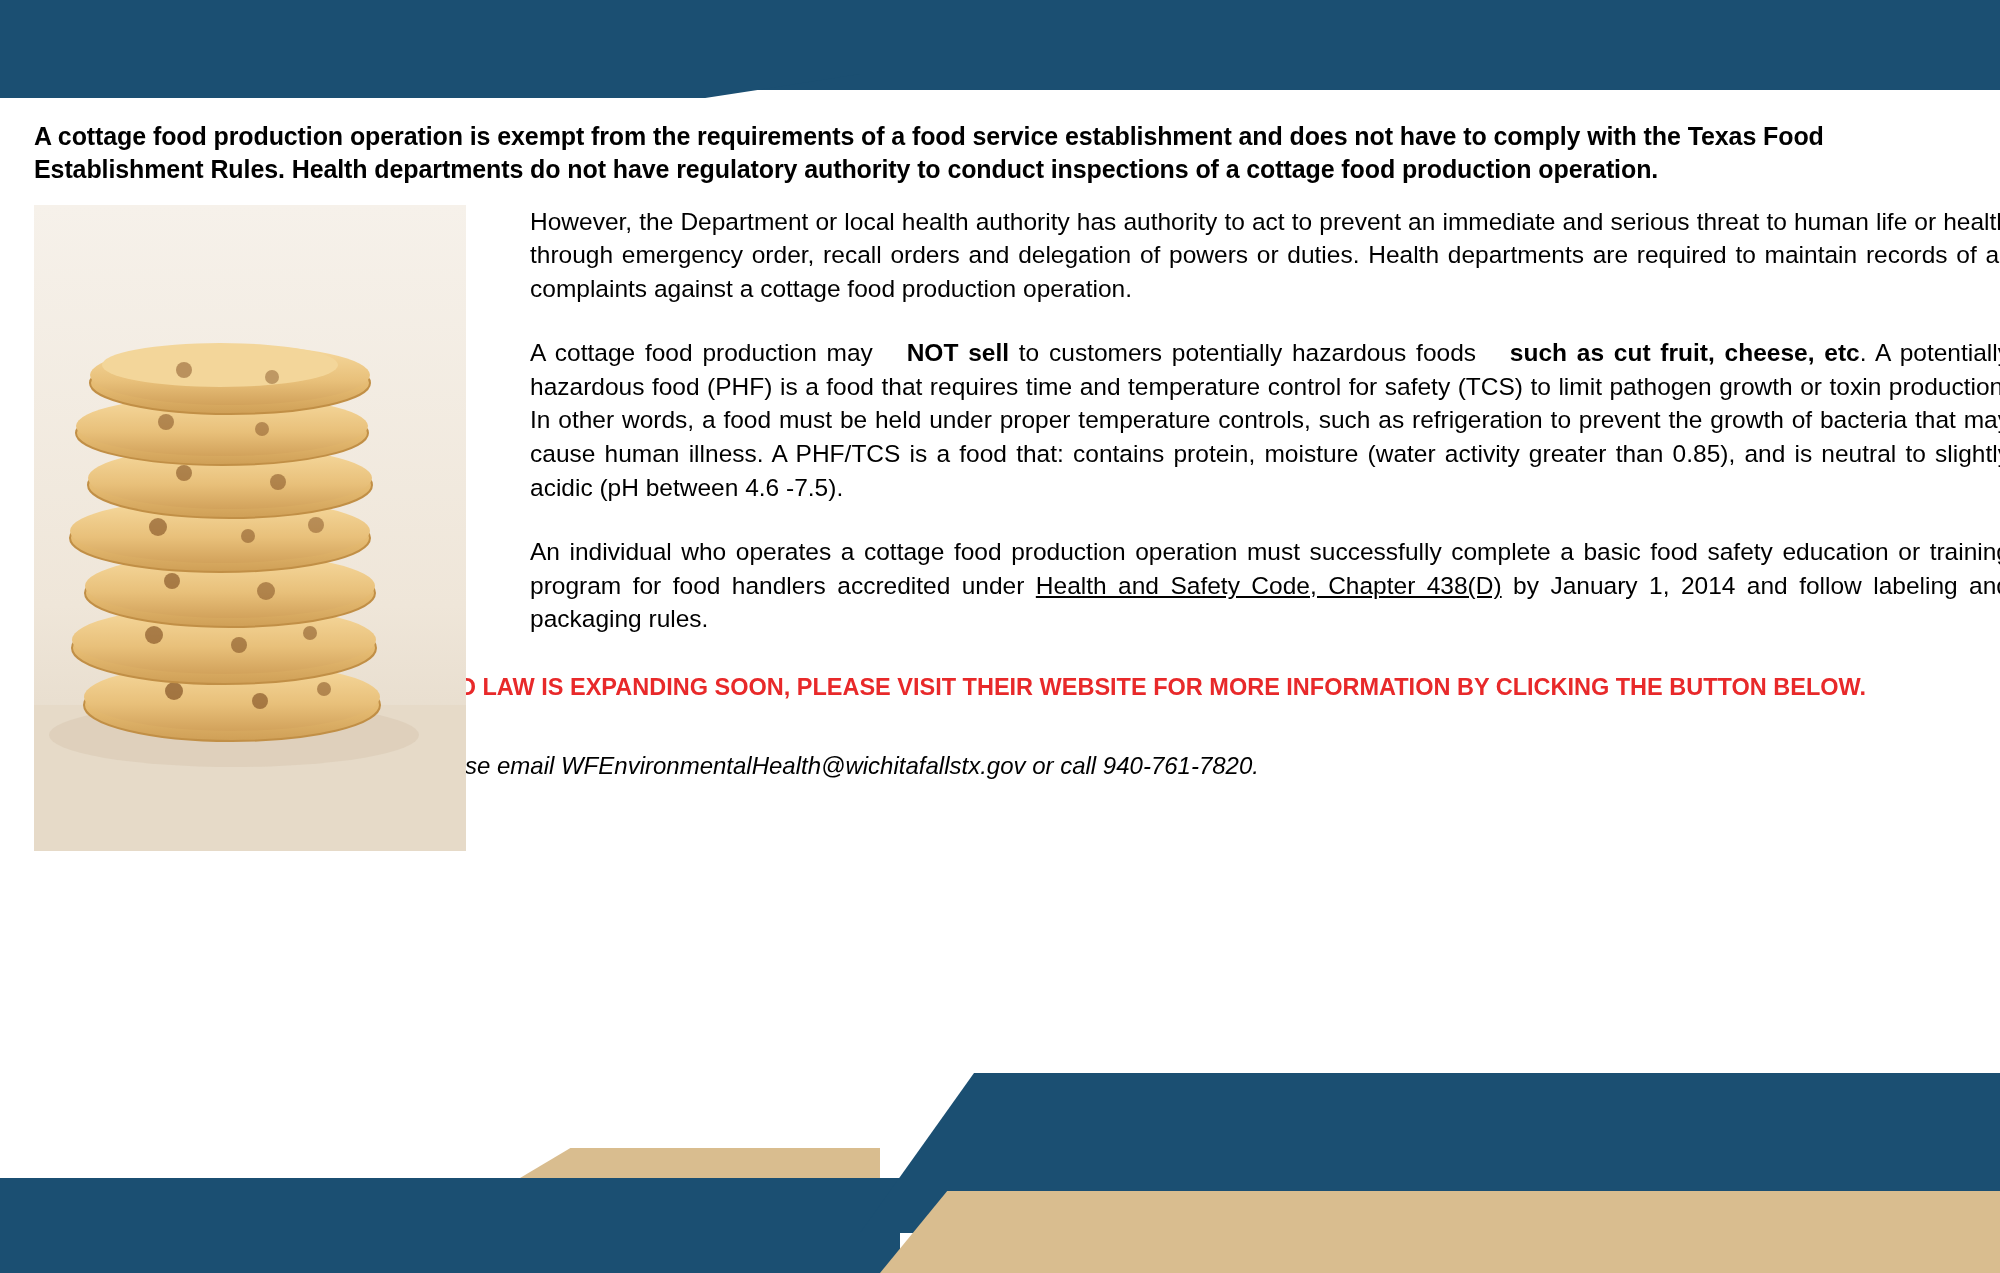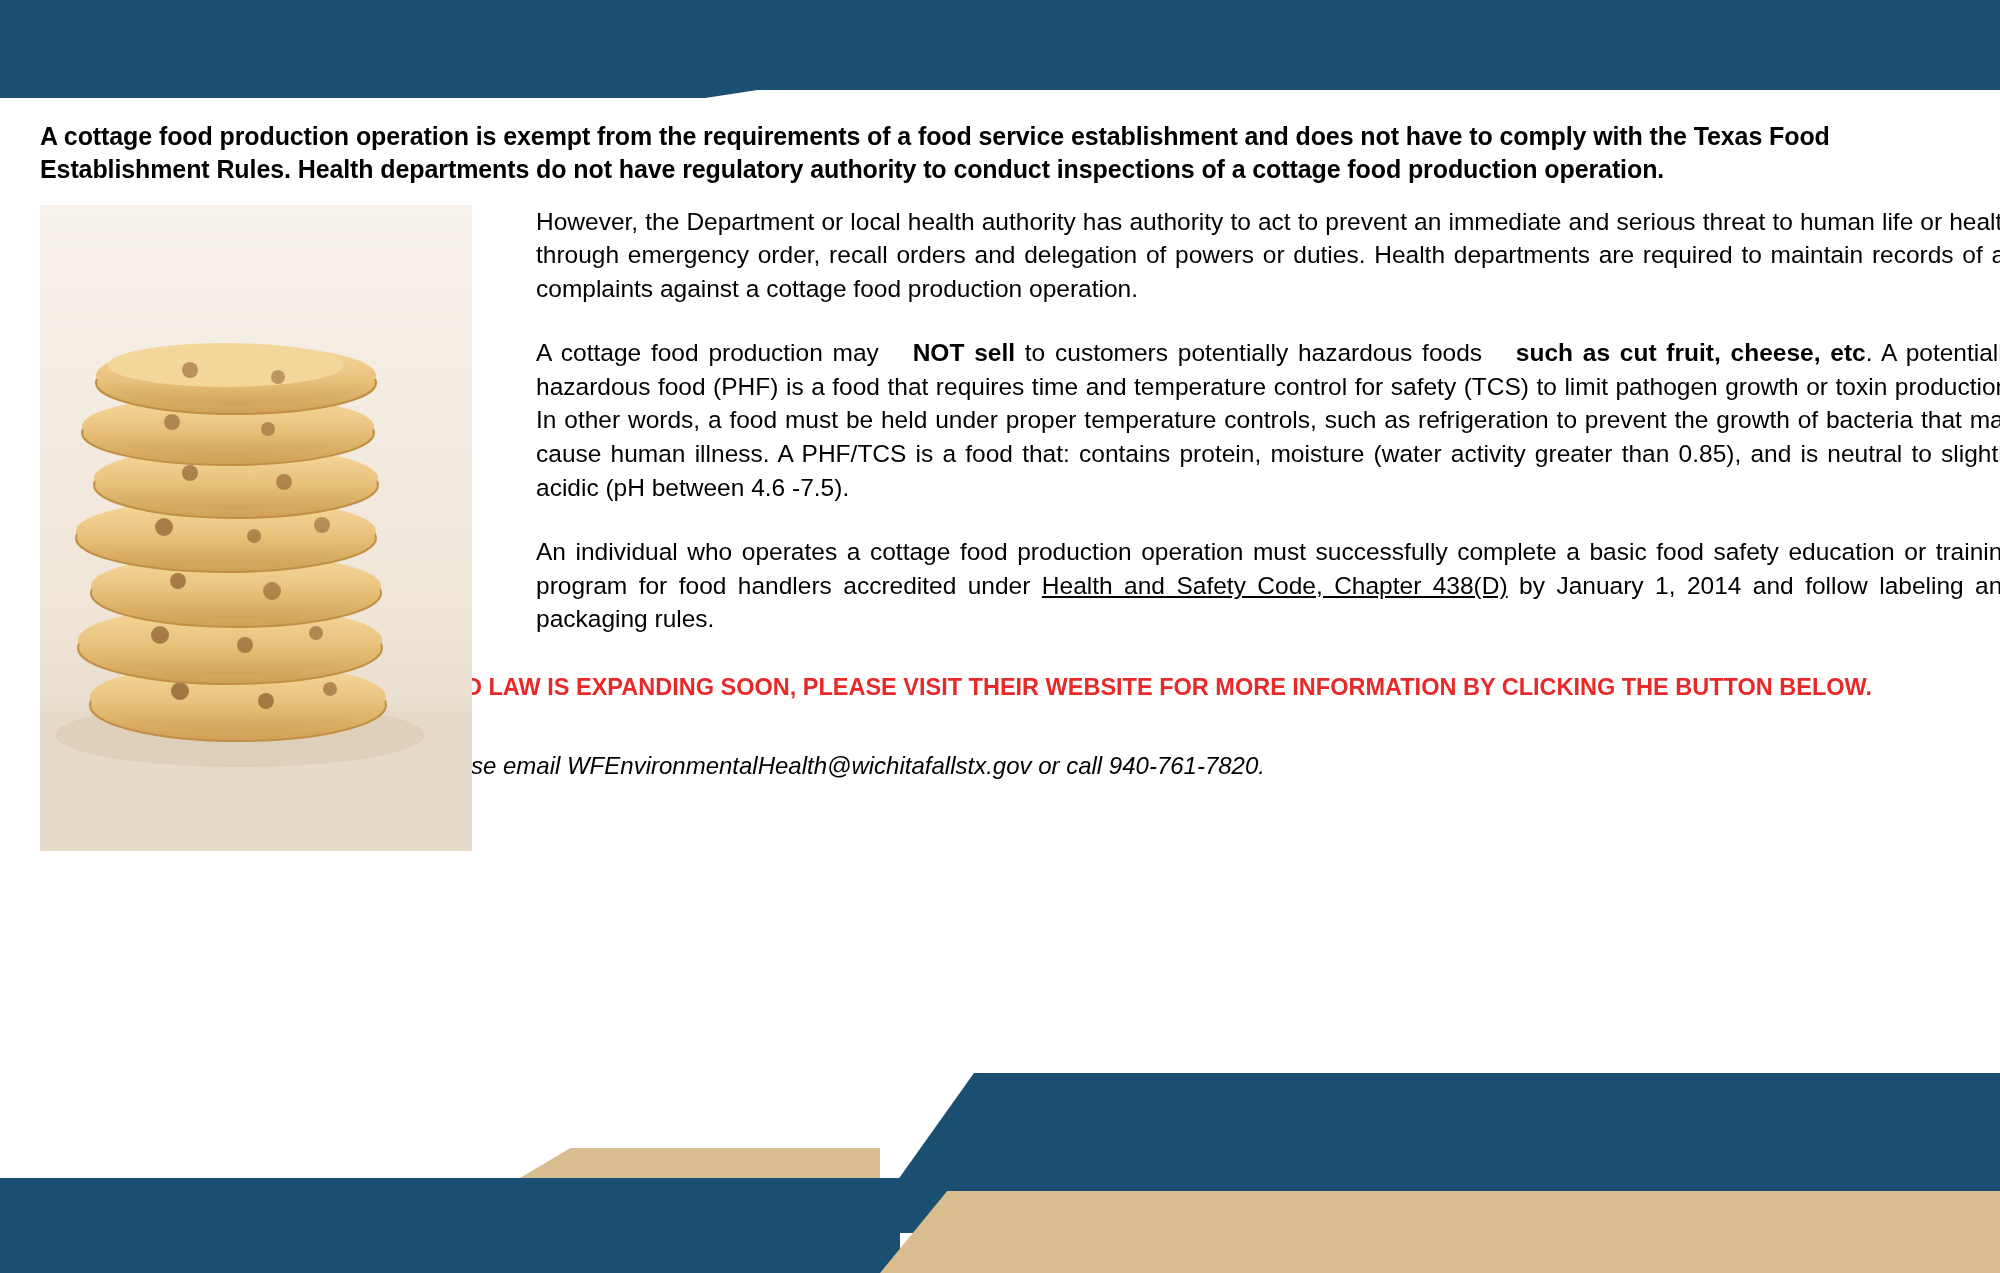--- a/index.html
+++ b/index.html
@@ -31,21 +31,21 @@
     width: 860px;
     height: 24px;
     background: #1b4f72;
     clip-path: polygon(0 0, 100% 0, 82% 100%, 0 100%);
   }
 
   
   .content {
     position: absolute;
     top: 120px;
-    left: 40px;
+    left: 34px;
     width: 1948px;
   }
 
   .lead {
     font-size: 25px;
     font-weight: bold;
     line-height: 1.33;
     letter-spacing: -0.1px;
     margin: 0 0 18px 0;
   }

